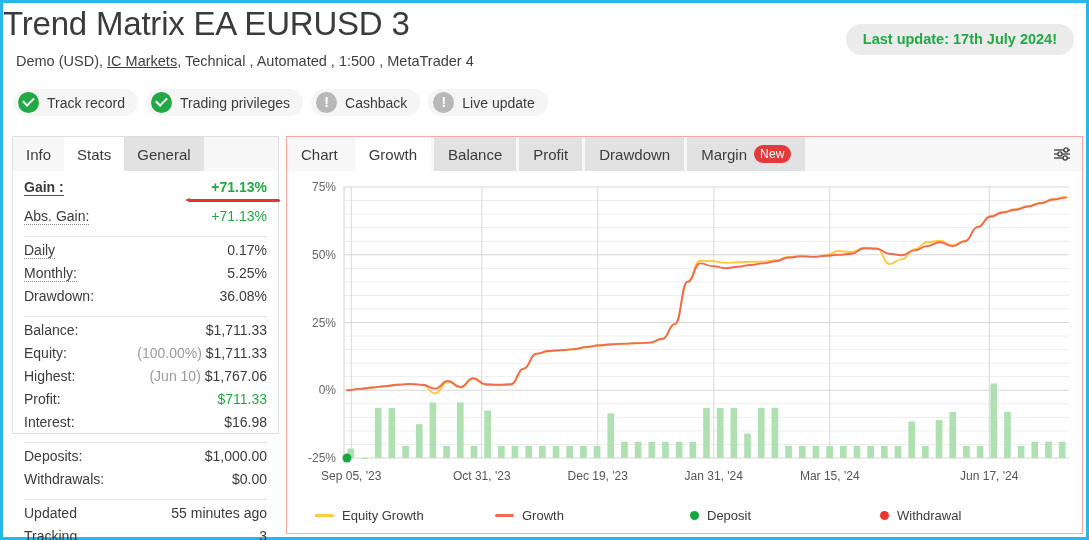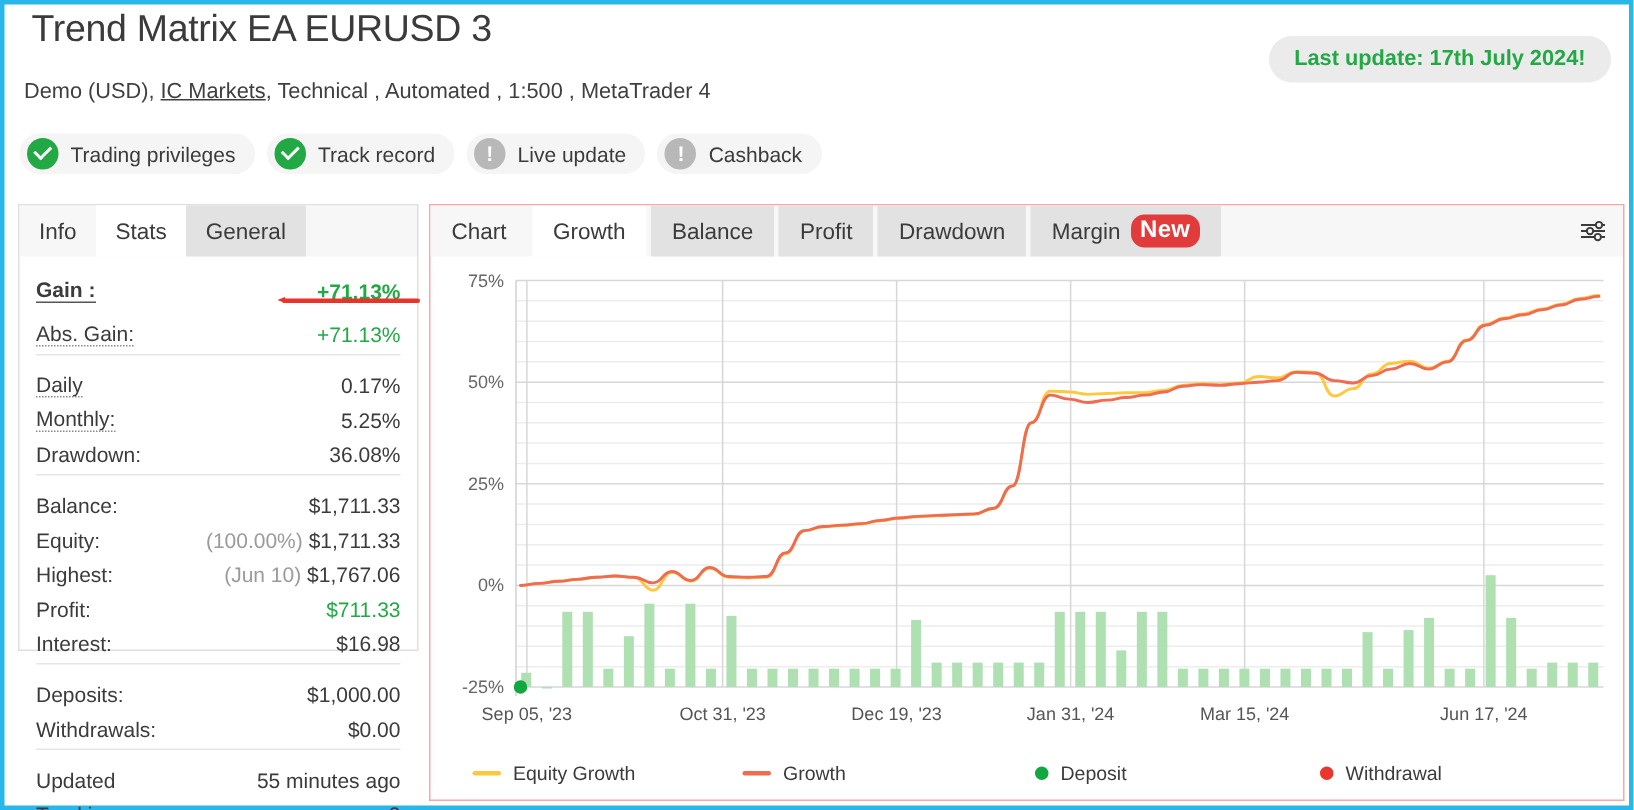--- a/index.html
+++ b/index.html
@@ -11,22 +11,22 @@
     overflow:hidden;
   }
   .frame {
     position:absolute; left:0; top:0; width:1089px; height:540px;
     border:3px solid #29b6e8;
     background:#fff;
   }
   
   .hdr { position:absolute; left:0; top:0; width:1083px; height:122px; }
   .title {
-    position:absolute; left:18px; top:2px;
-    font-size:25px; color:#3b3b3b; font-weight:400; letter-spacing:-0.2px;
+    position:absolute; left:0; top:2px;
+    font-size:33px; color:#3b3b3b; font-weight:400; letter-spacing:-0.2px;
     white-space:nowrap;
   }
   .subline {
     position:absolute; left:13px; top:50px;
     font-size:14.5px; color:#3f3f3f; white-space:nowrap;
   }
   .subline a { color:#3f3f3f; }
   .lastupd {
     position:absolute; right:12px; top:21px;
     background:#ebebeb; border-radius:17px;
@@ -60,21 +60,21 @@
   }
   .tabsrow { height:34px; background:#f7f7f7; display:flex; align-items:stretch; }
   .ltab {
     padding:0 13px; display:flex; align-items:center; justify-content:center;
     font-size:15px; color:#3b3b3b; background:transparent; cursor:pointer;
   }
   .ltab.active { background:#ffffff; }
   .ltab.grey { background:#e2e2e2; }
   .statrows { padding:0 11px; }
   .srow {
-    display:flex; justify-content:space-between; align-items:flex-end;
+    display:flex; justify-content:space-between; align-items:flex-start;
     height:23px; font-size:14px; color:#3b3b3b;
   }
   .srow .k { color:#3b3b3b; }
   .srow .k.dotted { border-bottom:1px dotted #8a8a8a; line-height:1.15; }
   .srow .k.solidu { border-bottom:1px solid #555; line-height:1.15; font-weight:700; }
   .srow .v { color:#3b3b3b; }
   .v.green { color:#22a945; }
   .v.greenb { color:#22a945; font-weight:700; }
   .v .muted { color:#9b9b9b; }
   .sep { height:1px; background:#e6e6e6; margin:5px 0 5px 0; }
@@ -98,21 +98,21 @@
     position:relative;
   }
   .ctab {
     padding:0 14px; display:flex; align-items:center; gap:7px;
     font-size:15px; color:#3b3b3b; cursor:pointer; background:#e2e2e2;
     margin-right:3px;
   }
   .ctab.plain { background:transparent; }
   .ctab.active { background:#ffffff; }
   .newpill {
-    background:#e23b3b; color:#fff; font-size:16px; font-weight:700;
+    background:#e23b3b; color:#fff; font-size:12px; font-weight:400;
     border-radius:9px; padding:2px 6px 2.5px 6px; letter-spacing:0.2px;
   }
   .settingsbtn {
     position:absolute; right:6px; top:3px; width:28px; height:28px;
     display:flex; align-items:center; justify-content:center; cursor:pointer;
   }
   .plotwrap { position:relative; width:795px; height:362px; }
   .chartsvg { position:absolute; left:0; top:0; }
   .legend {
     position:absolute; left:28px; bottom:10px; width:740px;
@@ -134,33 +134,33 @@
     <div class="subline">
       <span>Demo (USD),</span>
       <a href="#">IC Markets</a><span>, Technical , Automated , 1:500 , MetaTrader 4</span>
     </div>
 
     <div class="lastupd">Last update: 17th July 2024!</div>
 
     <div class="badges">
       <div class="badge">
         <span class="cicon ok"></span>
-        <span>Trading privileges</span>
+        <span>Track record</span>
       </div>
       <div class="badge">
         <span class="cicon ok"></span>
-        <span>Track record</span>
+        <span>Trading privileges</span>
+      </div>
+      <div class="badge">
+        <span class="cicon warn"></span>
+        <span>Cashback</span>
       </div>
       <div class="badge">
         <span class="cicon warn"></span>
         <span>Live update</span>
-      </div>
-      <div class="badge">
-        <span class="cicon warn"></span>
-        <span>Cashback</span>
       </div>
     </div>
   </div>
 
   <div class="leftcard">
     <div class="tabsrow">
       <div class="ltab">Info</div>
       <div class="ltab active">Stats</div>
       <div class="ltab grey">General</div>
     </div>

